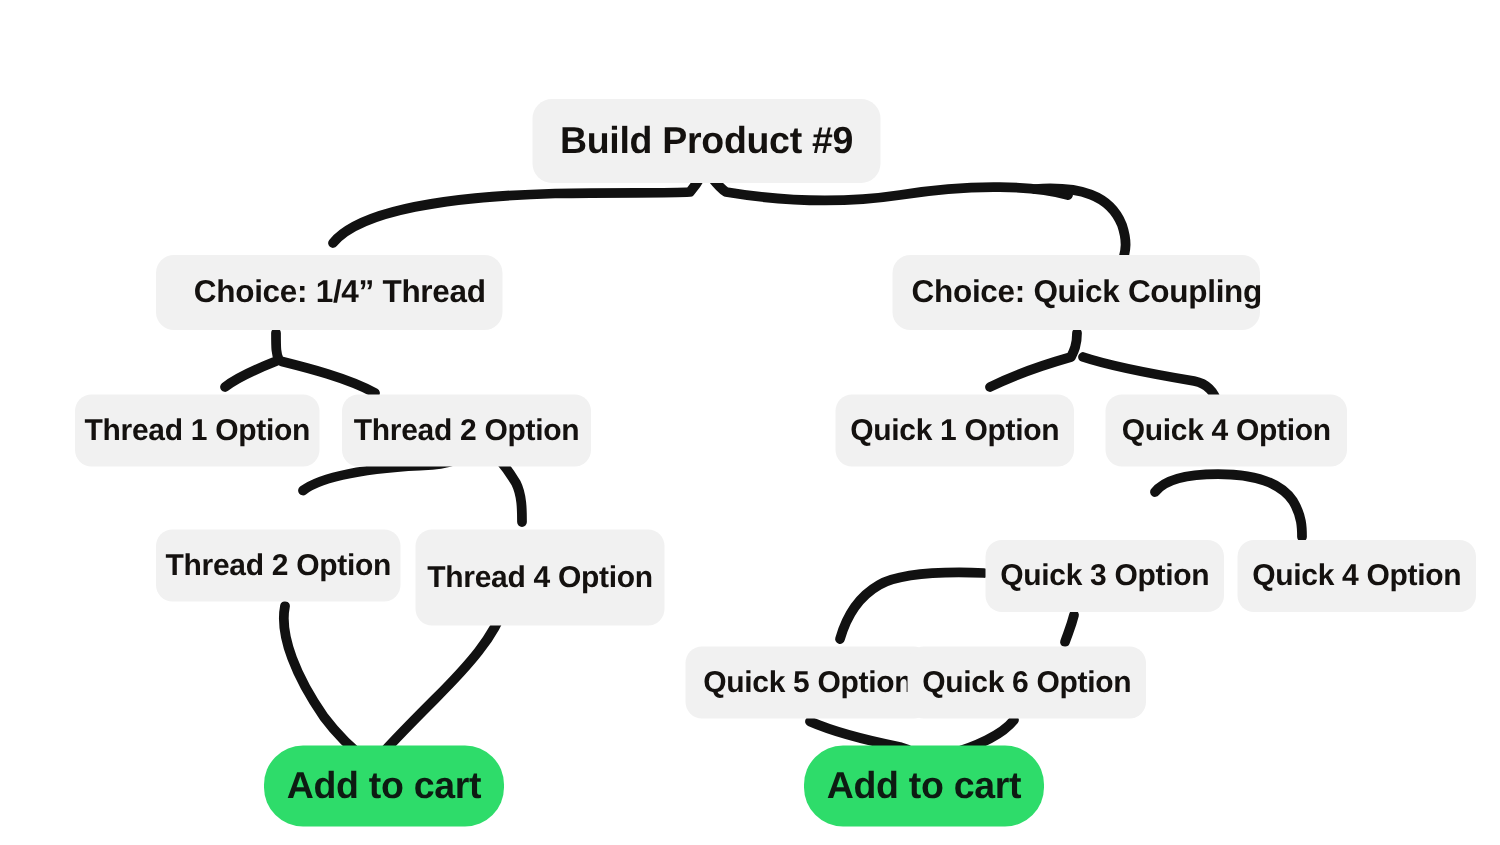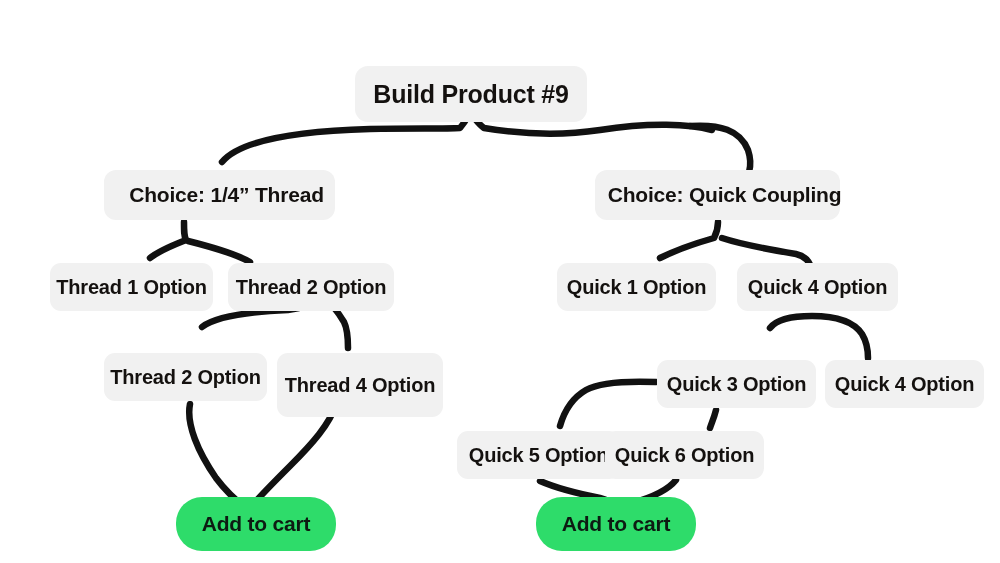--- a/index.html
+++ b/index.html
@@ -54,21 +54,21 @@
     font-size: 21px;
     border-radius: 12px;
     padding-left: 28px;
   }
   .node.option {
     font-size: 20px;
   }
   .node.cta {
     background: #2edc6a;
     color: #0d1b12;
-    font-size: 21px;
+    font-size: 25px;
     border-radius: 26px;
   }
 </style>
 </head>
 <body>
 
 <div id="canvas">
 
   <svg id="edge-layer" viewBox="0 0 1000 563" xmlns="http://www.w3.org/2000/svg" aria-hidden="true">
       <path d="M 222 162 C 240 140 300 131 370 129 C 410 128 445 129 460 128 C 466 121 468 116 470 113 C 474 117 478 124 484 128 C 520 134 560 136 600 130 C 650 122 690 124 712 130" fill="none" stroke="#111111" stroke-width="6.5" stroke-linecap="round" stroke-linejoin="round"></path>

